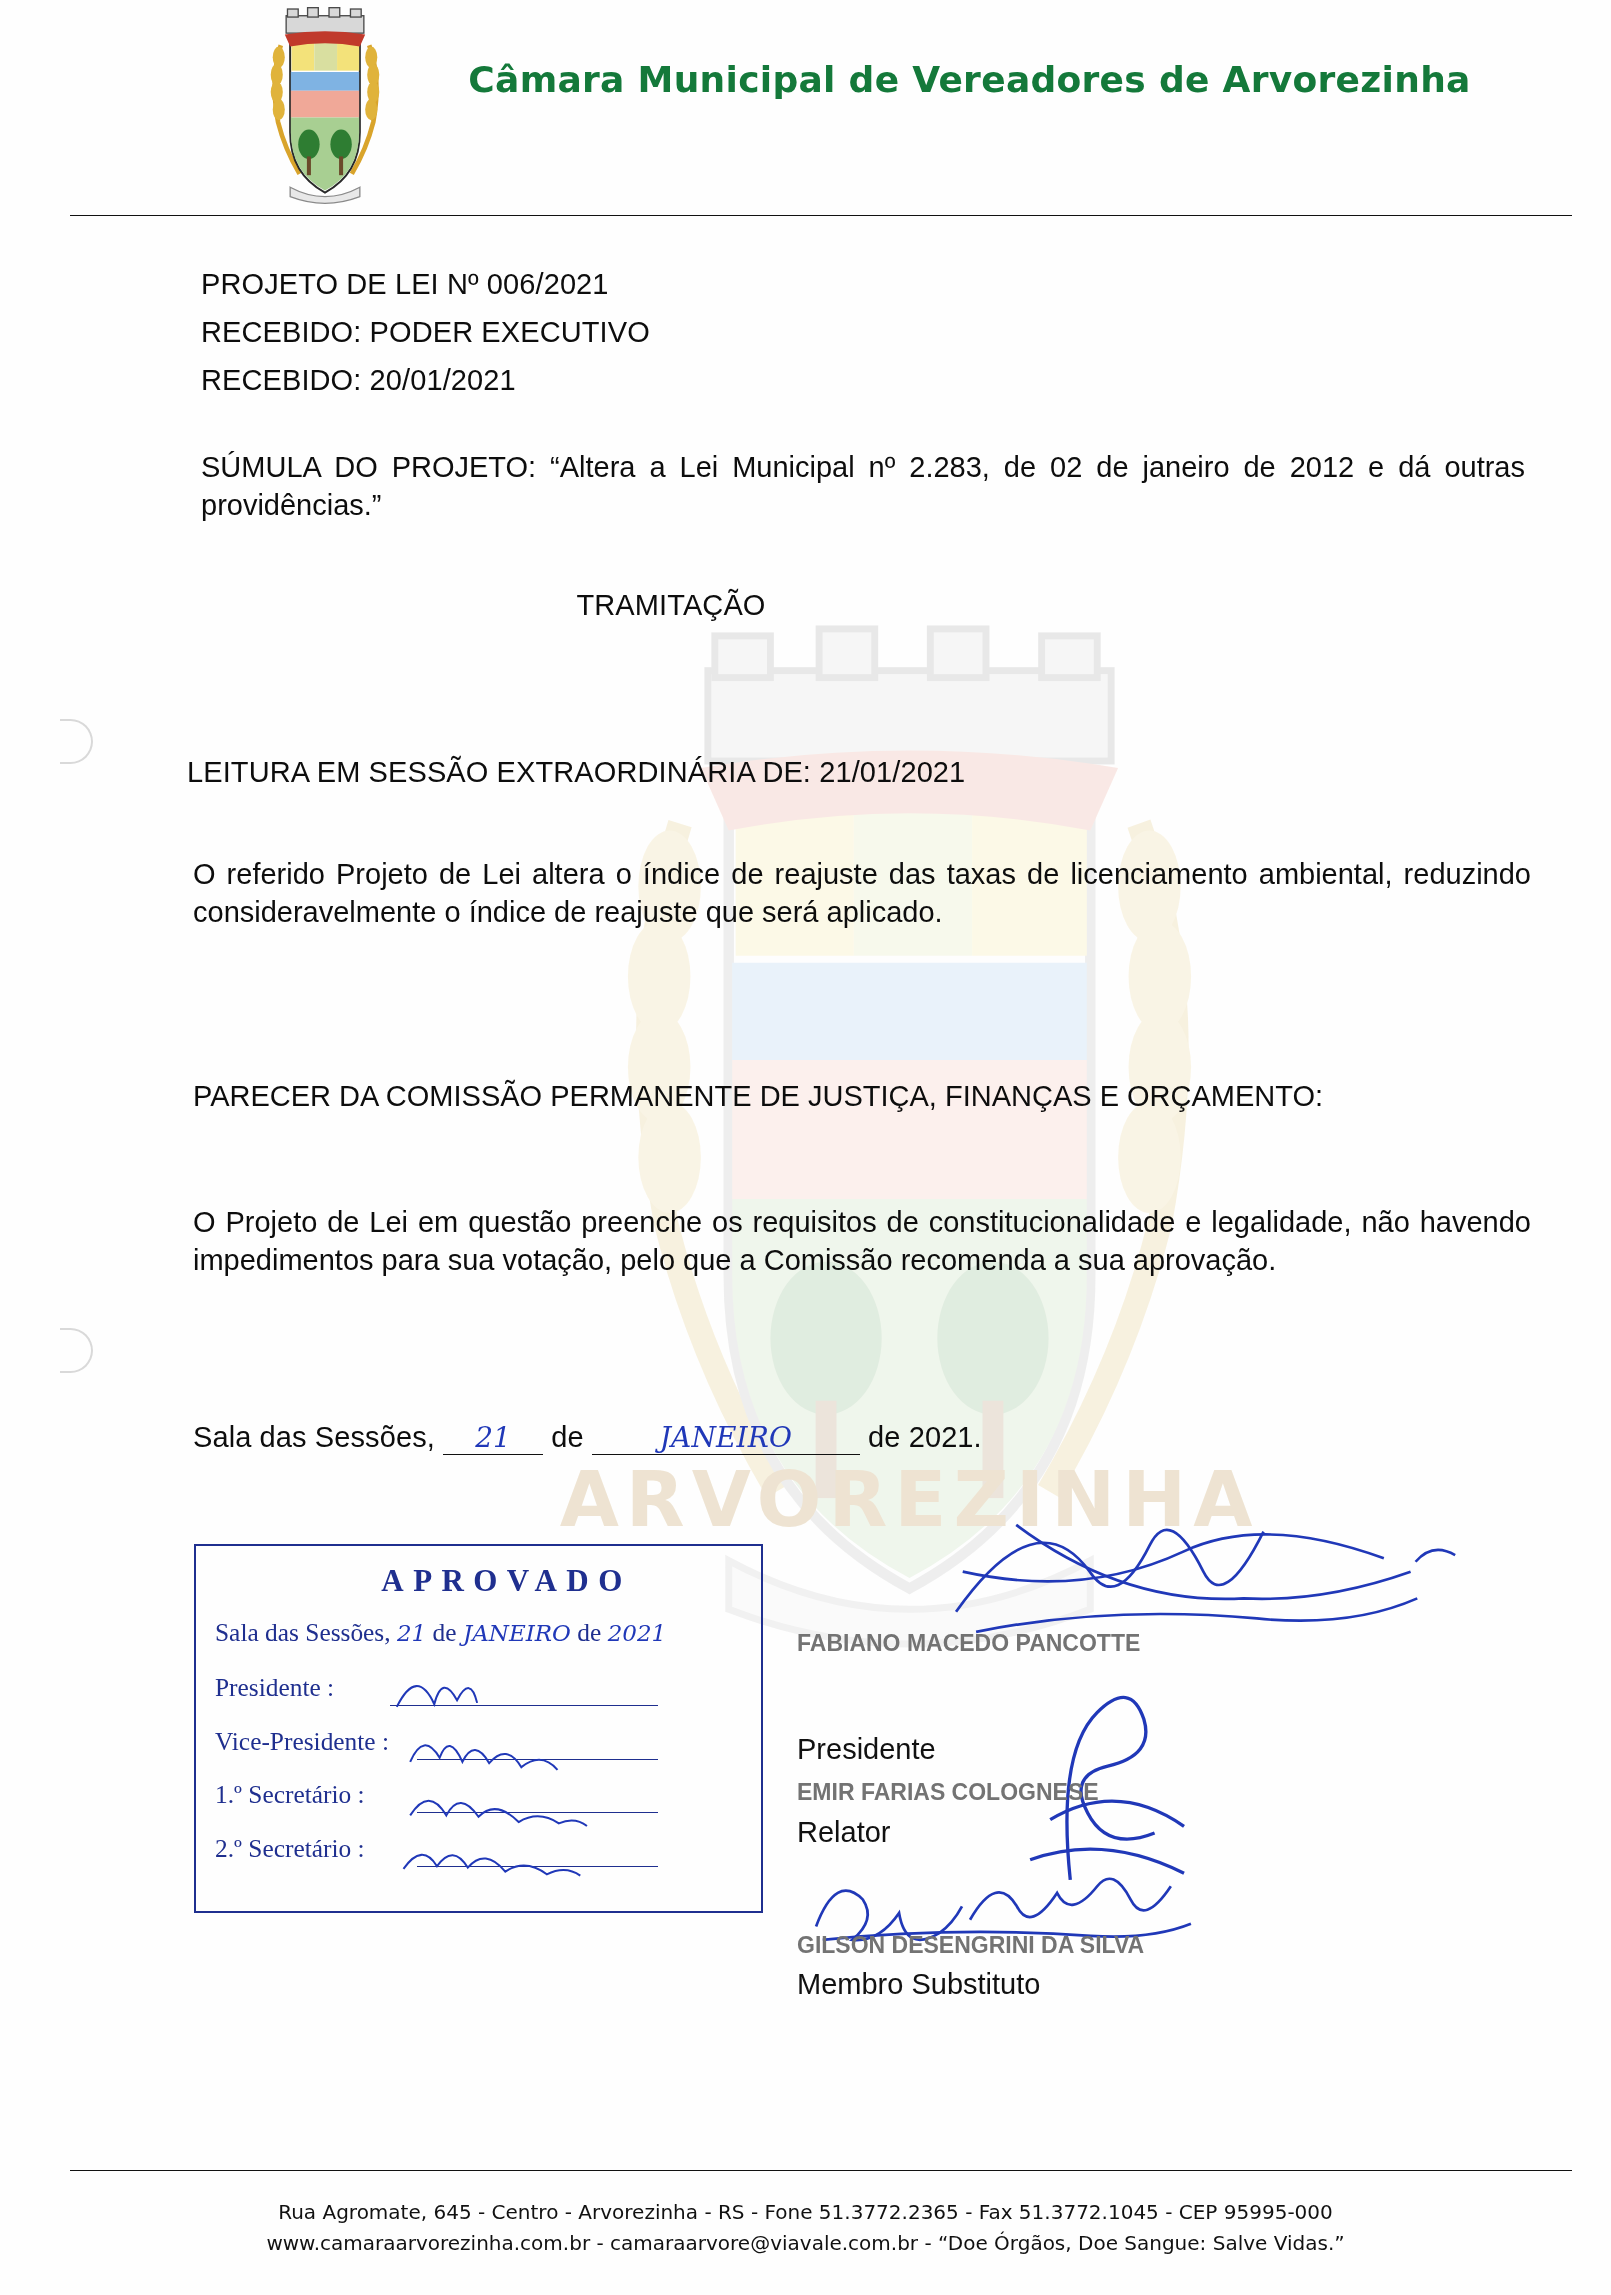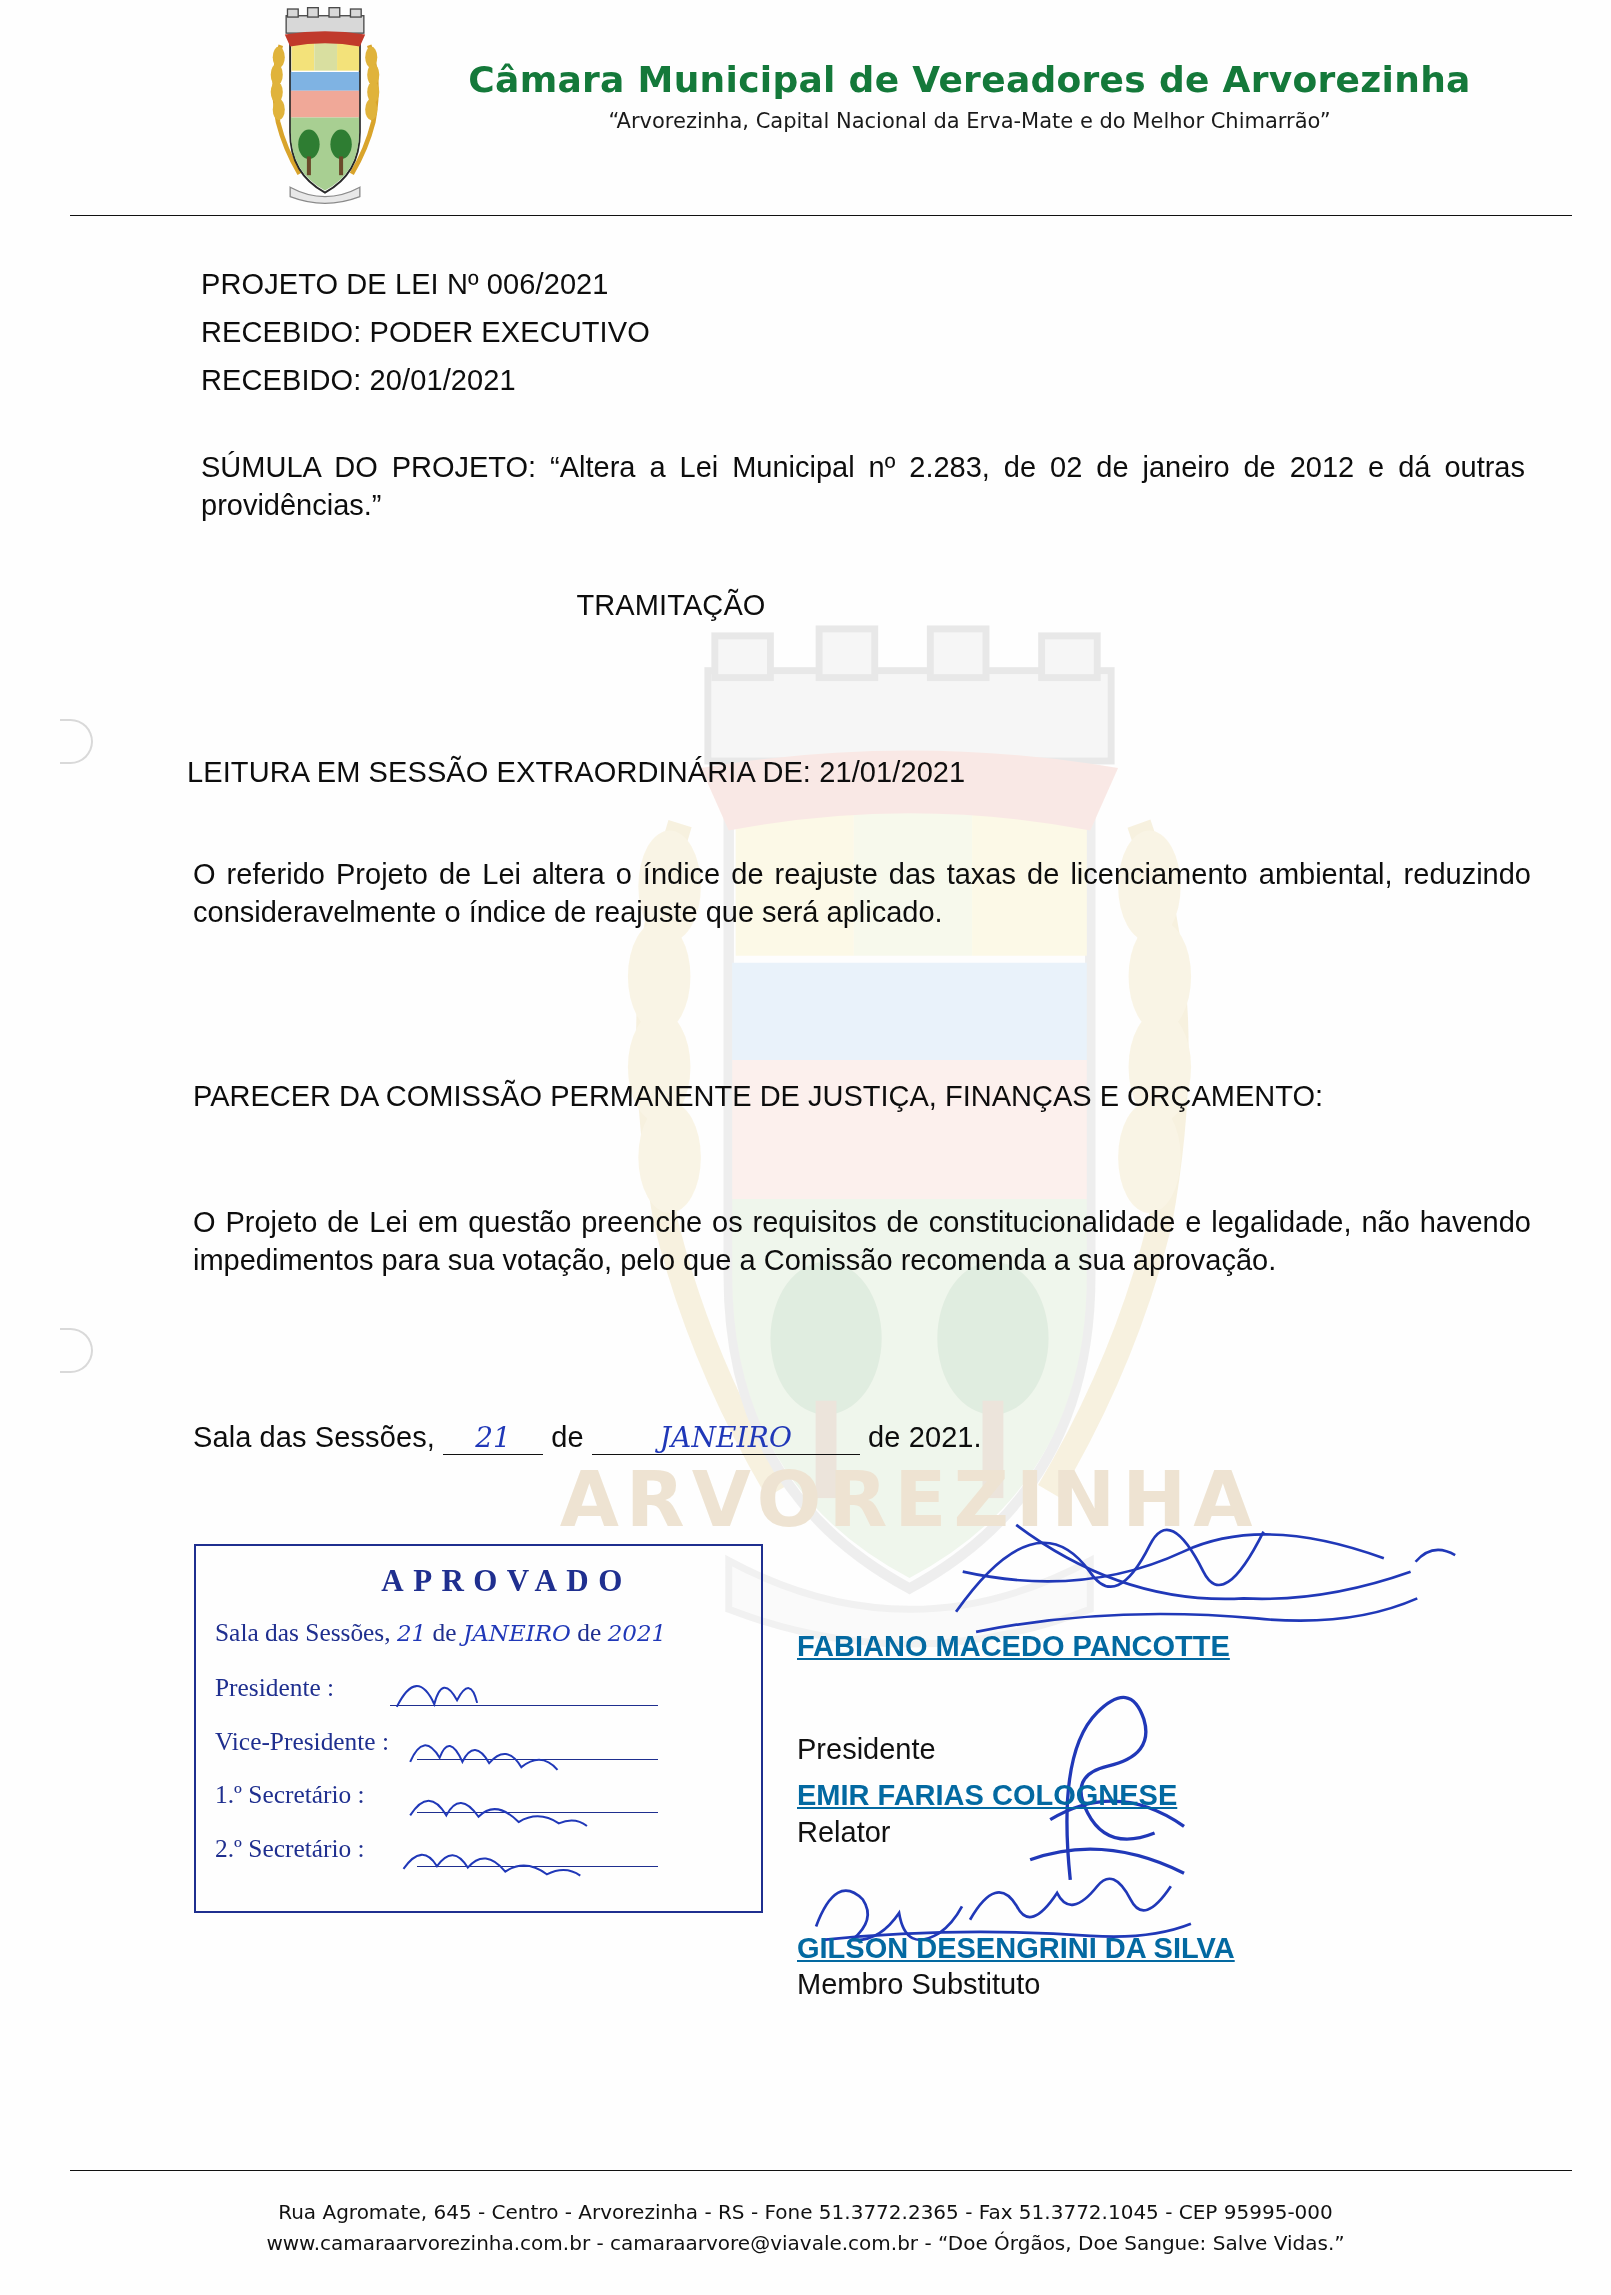--- a/index.html
+++ b/index.html
@@ -155,25 +155,24 @@
   .hand {
     font-family: "DejaVu Serif", serif;
     font-style: italic;
     color: #2038b8;
   }
 
   
   .sig-name {
     position: absolute;
     font-family: "Liberation Sans", sans-serif;
-    font-size: 29px;
+    font-size: 23px;
     font-weight: bold;
-    color: #0369a1;
-    white-space: nowrap;
-    text-decoration: underline;
+    color: #737373;
+    white-space: nowrap;
   }
   .sig-role {
     position: absolute;
     font-family: "Liberation Sans", sans-serif;
     font-size: 29px;
     color: #111;
     white-space: nowrap;
   }
   .scribble {
     position: absolute;
@@ -261,21 +260,20 @@
       <rect x="73" y="226" width="6" height="28" fill="#6b4a2a"></rect>
       <rect x="121" y="226" width="6" height="28" fill="#6b4a2a"></rect>
 
       <path d="M40 44 Q100 34 160 44 L152 62 Q100 52 48 62 Z" fill="#c0392b"></path>
 
       <path d="M48 272 Q100 300 152 272 L152 286 Q100 306 48 286 Z" fill="#e8e8e8" stroke="#8a8a8a" stroke-width="2"></path>
     </svg>
 
     <div class="header-text">
       <div class="header-title">Câmara Municipal de Vereadores de Arvorezinha</div>
-      <div class="header-sub">“Arvorezinha, Capital Nacional da Erva-Mate e do Melhor Chimarrão”</div>
     </div>
     <div class="header-rule"></div>
   </div>
 
   <svg class="watermark" viewBox="0 0 200 300">
     <g>
       <rect x="42" y="16" width="116" height="26" fill="#e6e6e6" stroke="#b9b9b9" stroke-width="2"></rect>
       <rect x="44" y="6" width="16" height="12" fill="#e6e6e6" stroke="#b9b9b9" stroke-width="2"></rect>
       <rect x="74" y="4" width="16" height="14" fill="#e6e6e6" stroke="#b9b9b9" stroke-width="2"></rect>
       <rect x="106" y="4" width="16" height="14" fill="#e6e6e6" stroke="#b9b9b9" stroke-width="2"></rect>

